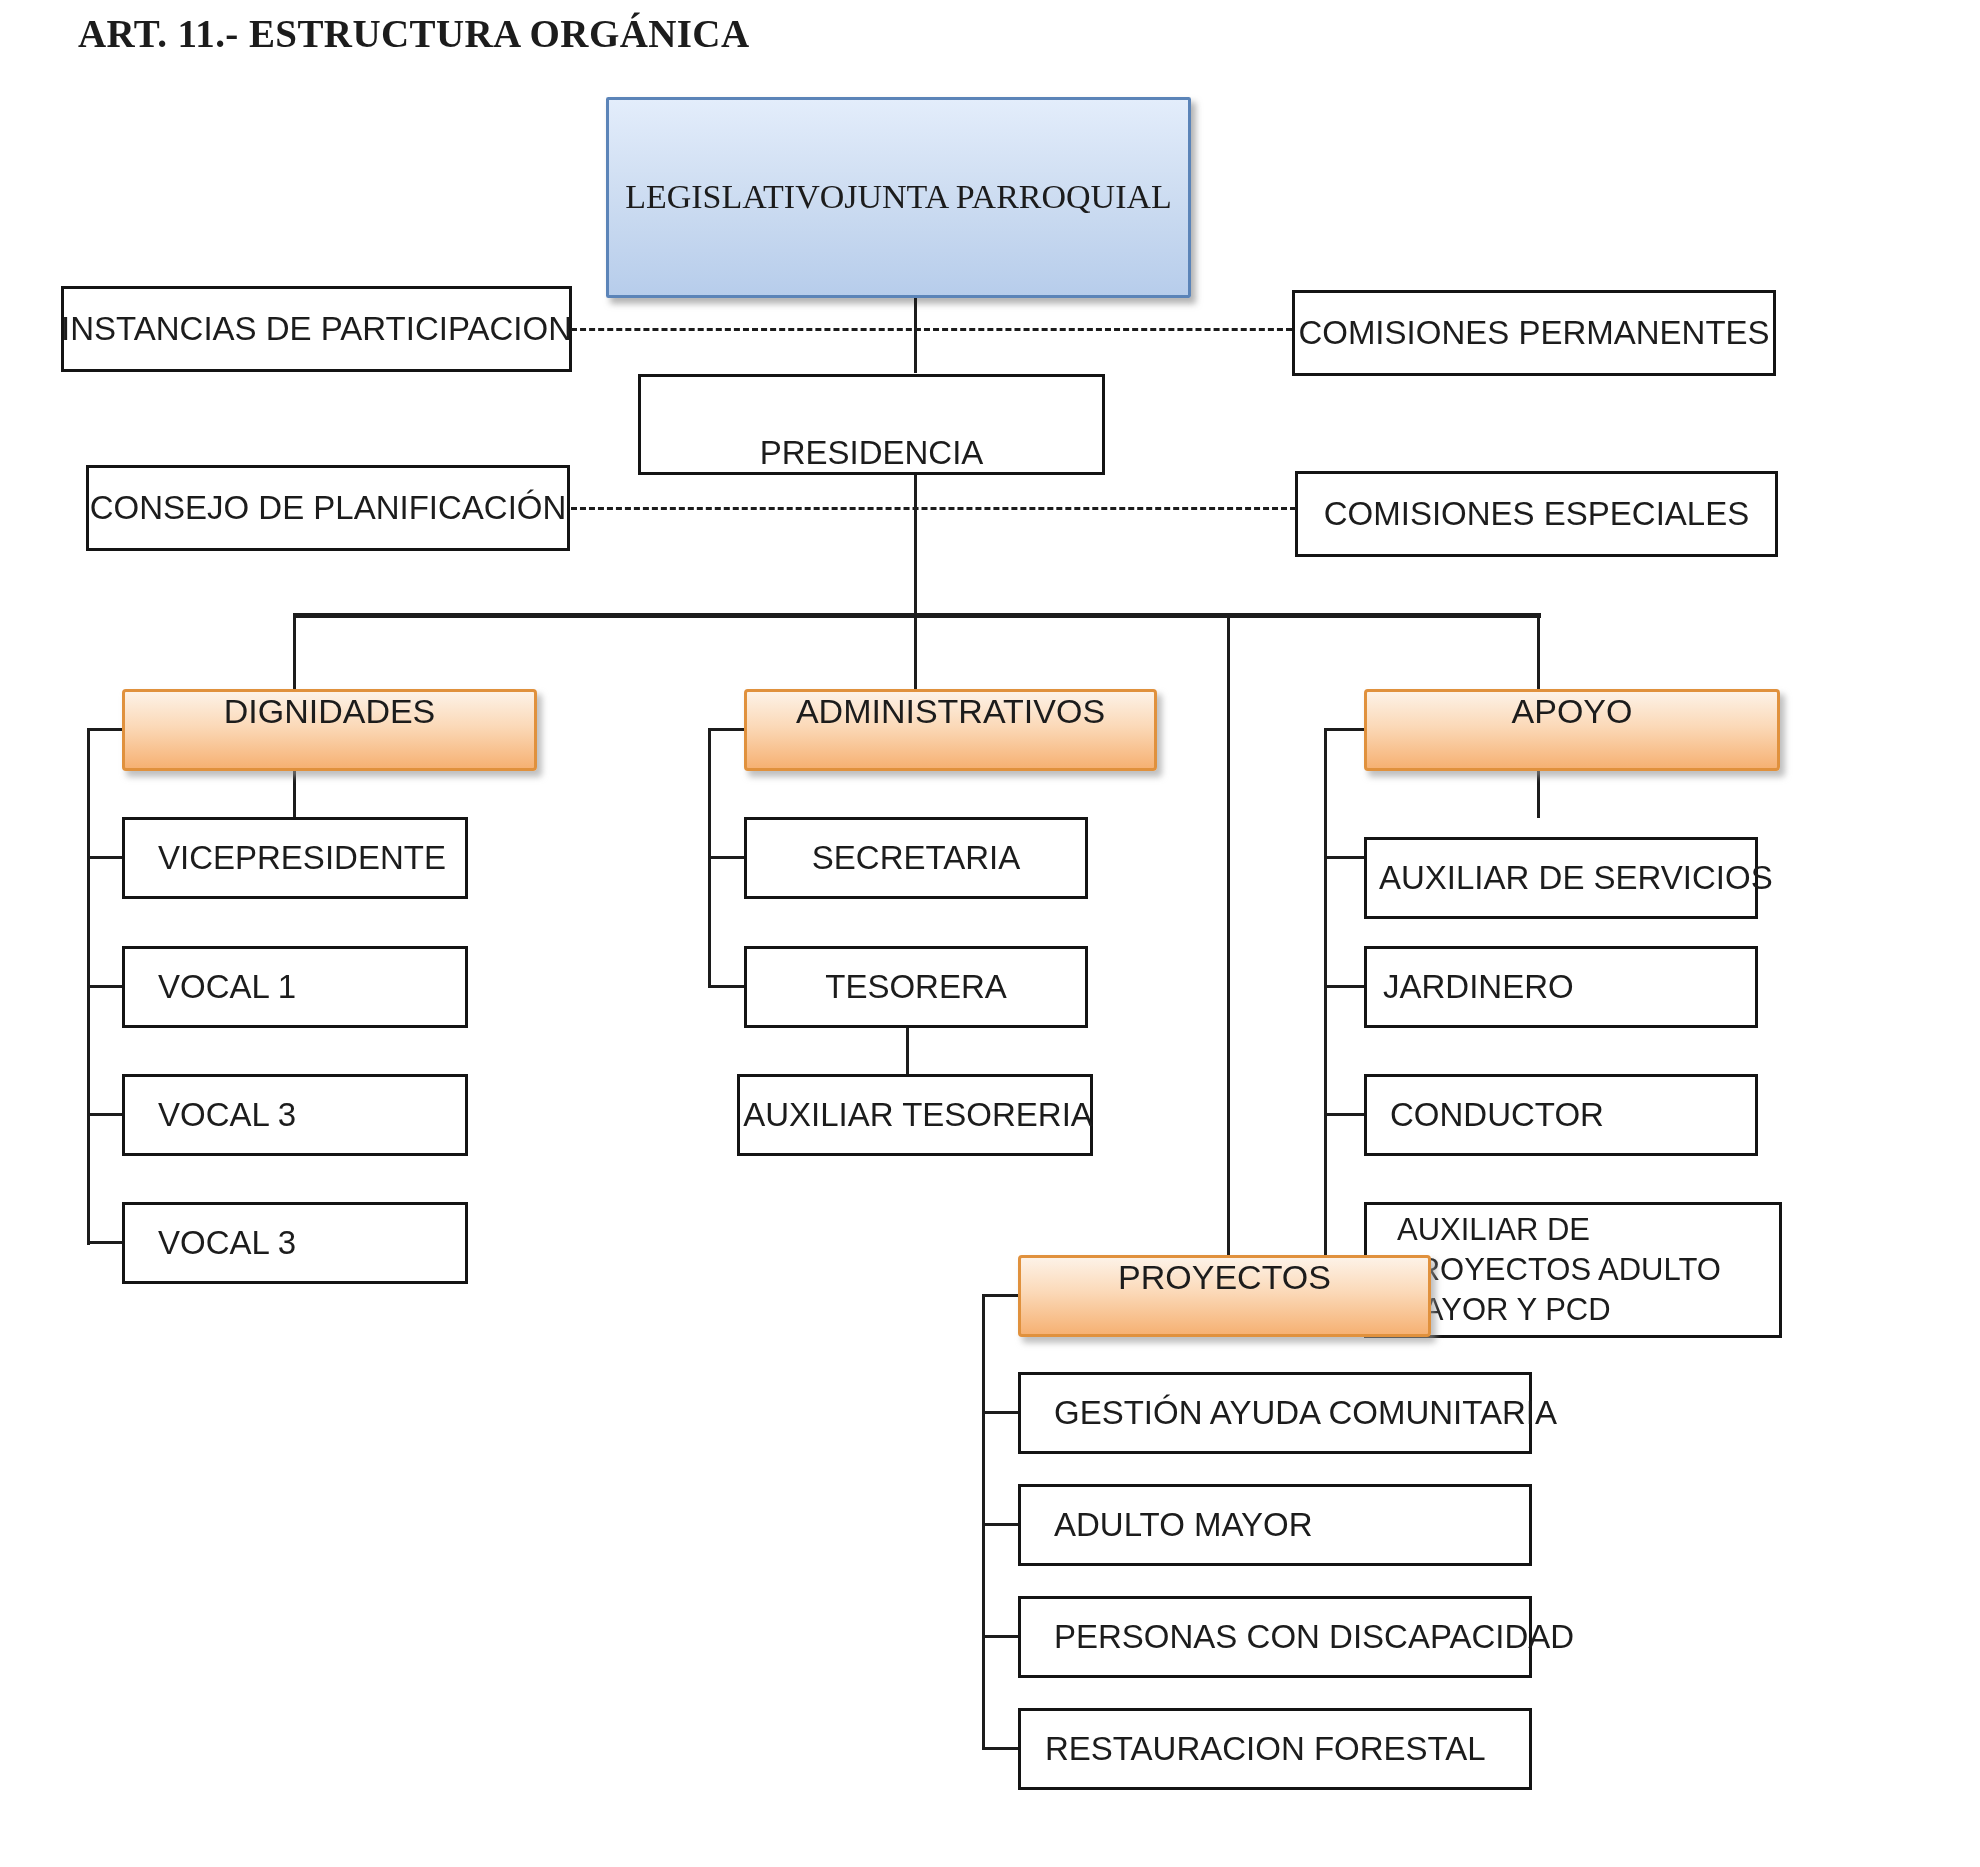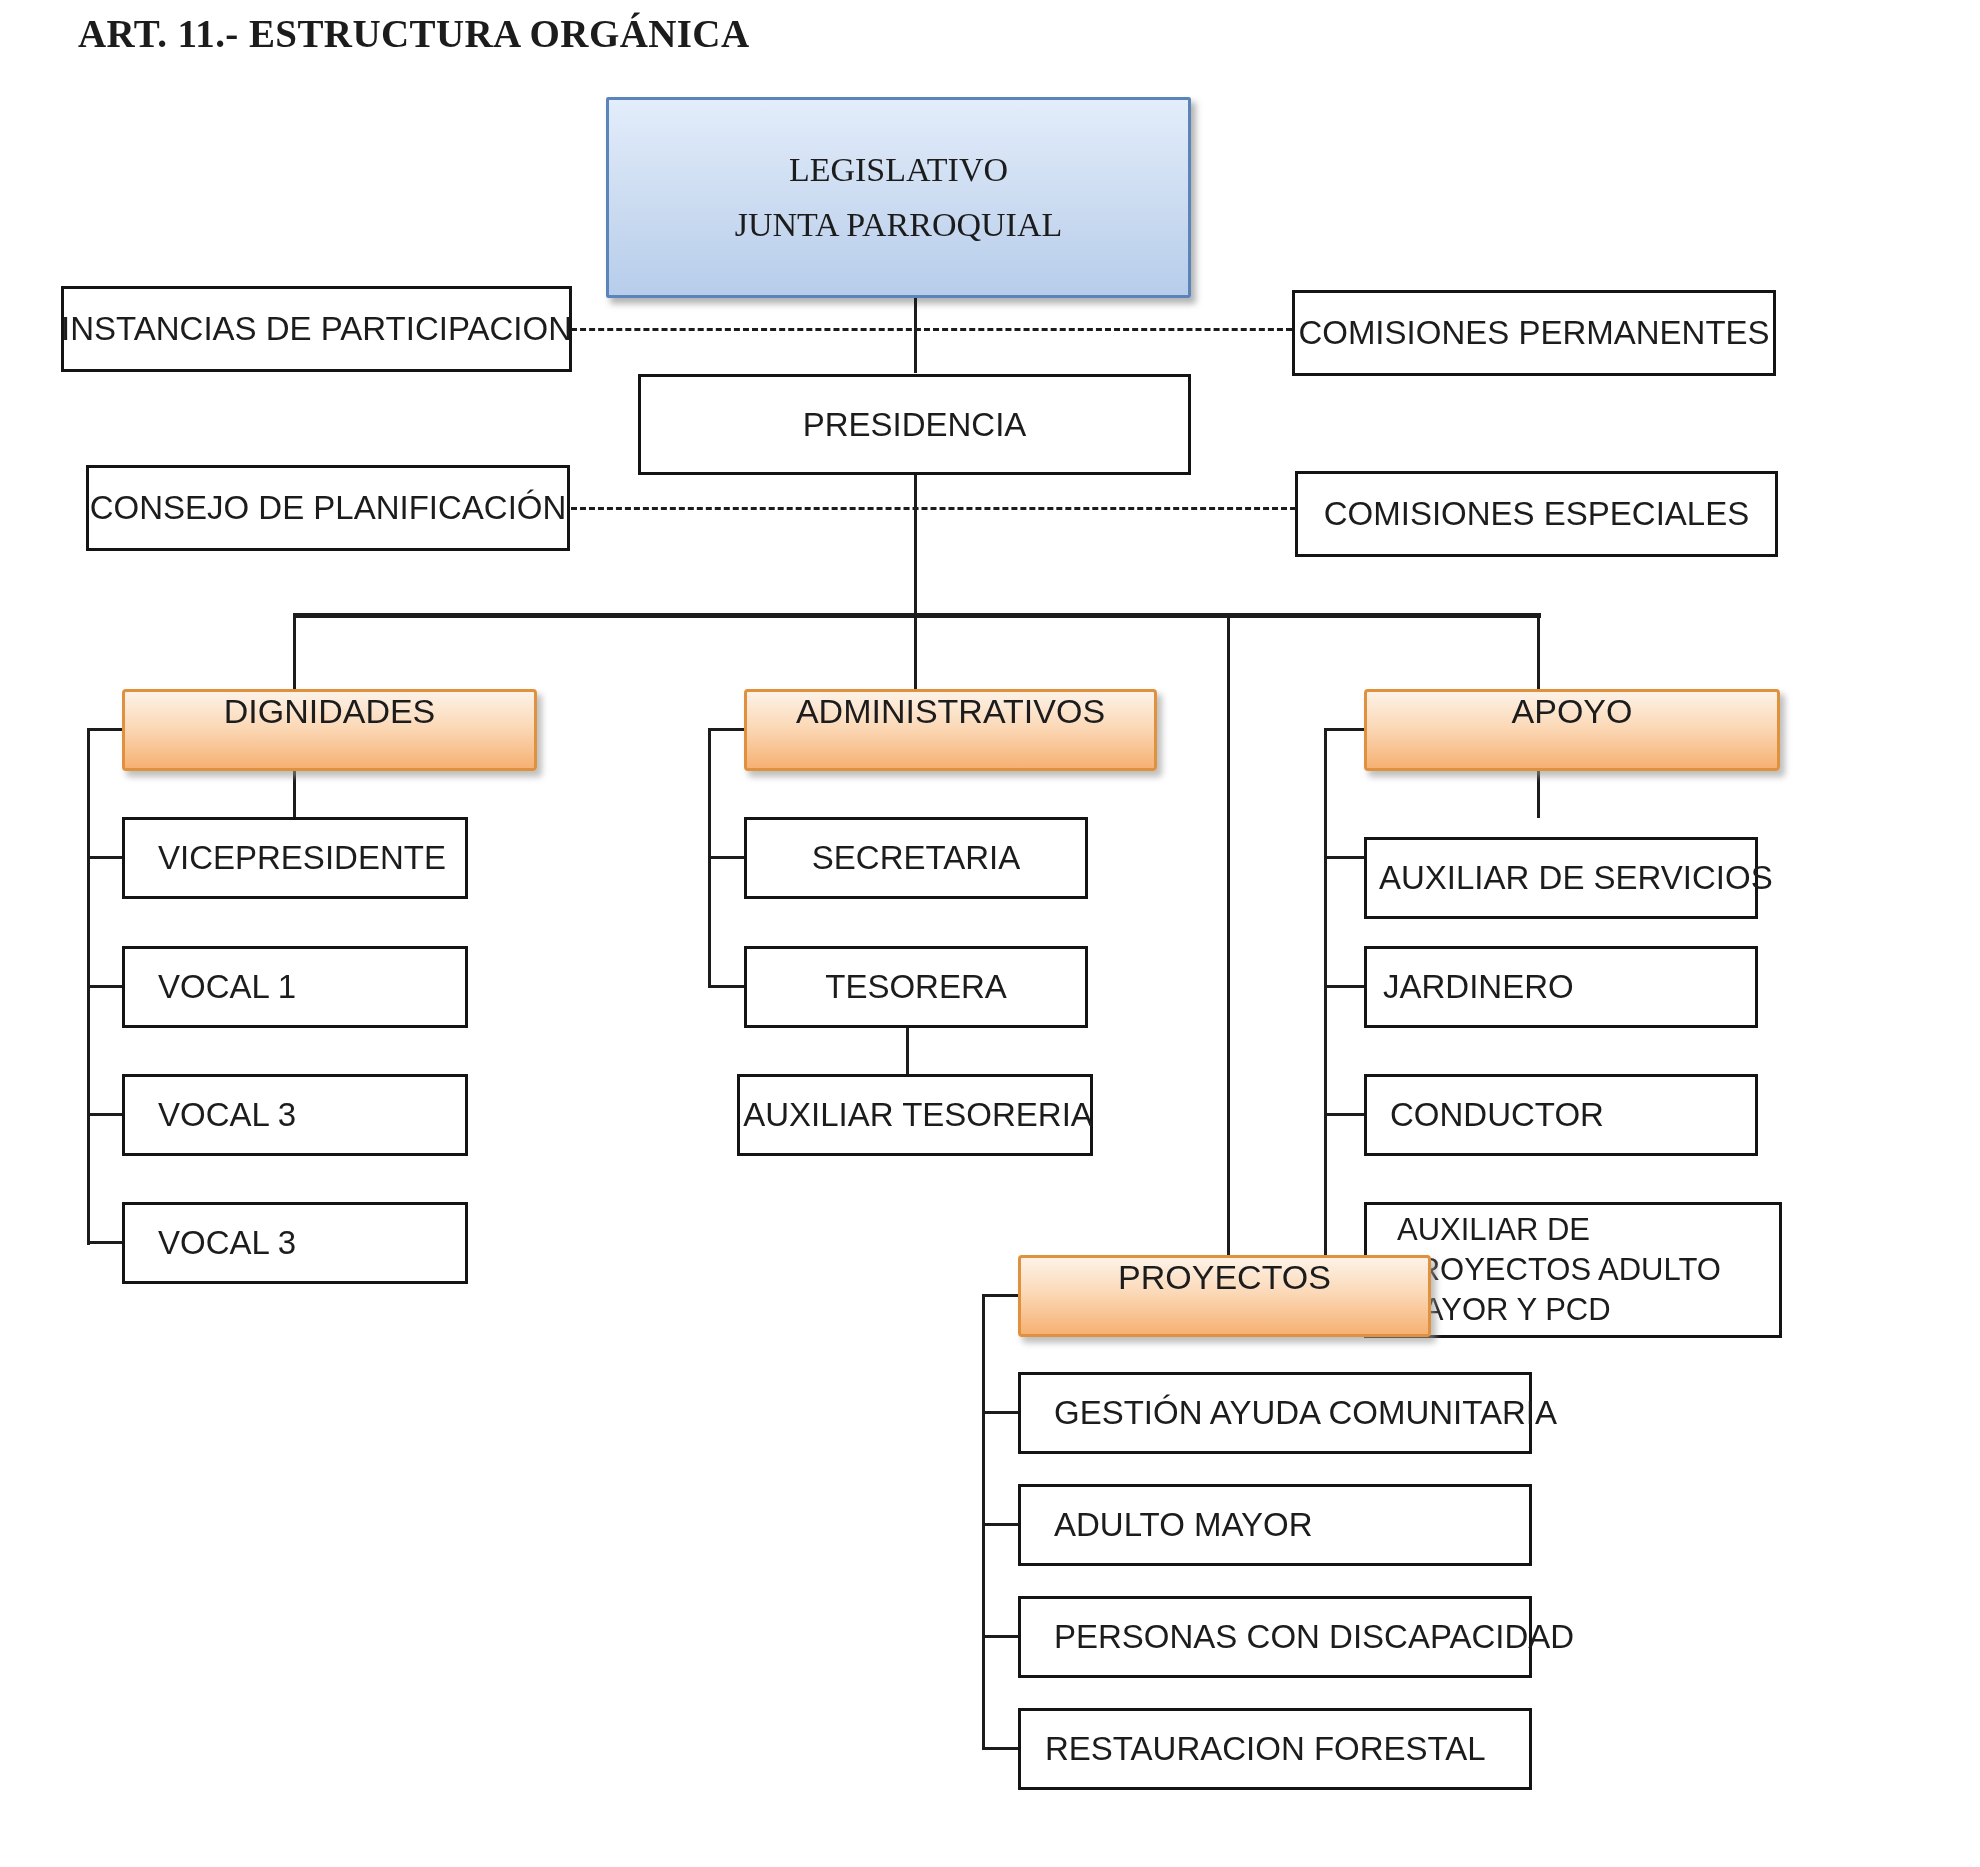--- a/index.html
+++ b/index.html
@@ -17,21 +17,21 @@
     font-size:33px;line-height:1.15;white-space:nowrap;
   }
   .box.center{justify-content:center;}
   .box.left{padding-left:33px;}
 
   .root-box{
     position:absolute;box-sizing:border-box;
     border:3.1px solid #5b84b8;border-radius:2.3px;
     background:linear-gradient(to bottom,#e3edfb 0%,#cfdef2 45%,#b7cdeb 100%);
     box-shadow:4.7px 5.4px 6.2px rgba(120,120,120,.55);
-    display:flex;flex-direction:column;align-items:center;justify-content:center;
+    display:flex;flex-direction:row;align-items:center;justify-content:center;
     font-family:"Liberation Serif",serif;font-size:34px;line-height:1.6;
   }
 
   .hdr{
     position:absolute;box-sizing:border-box;
     border:3.1px solid #e0913d;border-radius:3.9px;
     background:linear-gradient(to bottom,#fdf2e7 0%,#fbd9b8 45%,#f6b173 100%);
     box-shadow:4.7px 5.4px 6.2px rgba(150,150,150,.6);
     display:flex;align-items:flex-start;justify-content:center;
     font-size:34px;white-space:nowrap;
@@ -60,21 +60,21 @@
   <div class="box center" style="left:1292px;top:290px;width:484px;height:86px;">
     <span>COMISIONES PERMANENTES</span>
   </div>
   <div class="box center" style="left:86px;top:465px;width:484px;height:86px;">
     <span>CONSEJO DE PLANIFICACIÓN</span>
   </div>
   <div class="box center" style="left:1295px;top:471px;width:483px;height:86px;">
     <span>COMISIONES ESPECIALES</span>
   </div>
 
-  <div class="box center" style="left:638px;top:374px;width:553px;height:101px;">
+  <div class="box center" style="left:638px;top:374px;width:467px;height:101px;align-items:flex-end;">
     <span>PRESIDENCIA</span>
   </div>
 
   <div class="dashed" style="left:571px;top:328px;width:721px;"></div>
   <div class="dashed" style="left:571px;top:507px;width:725px;"></div>
 
   <div class="vline" style="left:914px;top:298px;width:3.1px;height:75px;"></div>
   <div class="vline" style="left:914px;top:475px;width:3.1px;height:140px;"></div>
 
   <div class="hline" style="left:293px;top:613px;width:1248px;height:4.7px;"></div>

